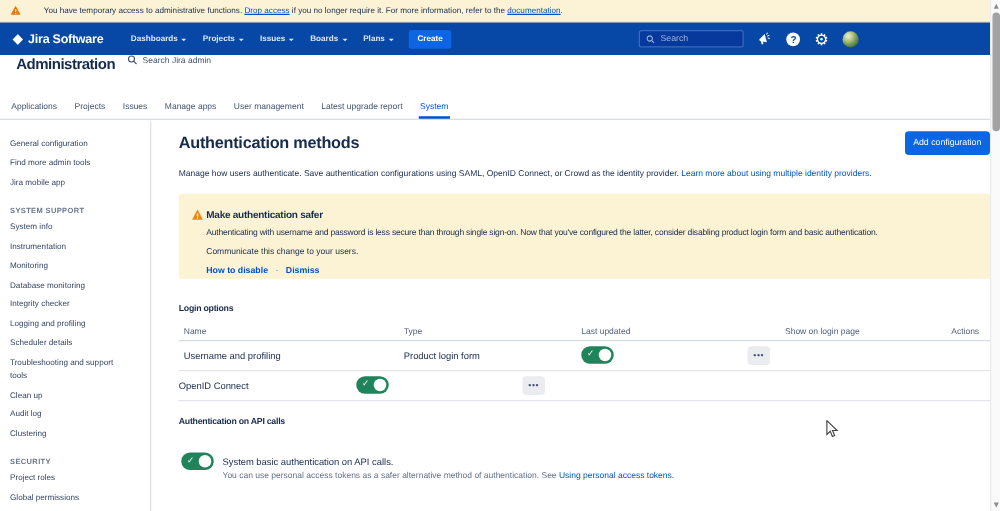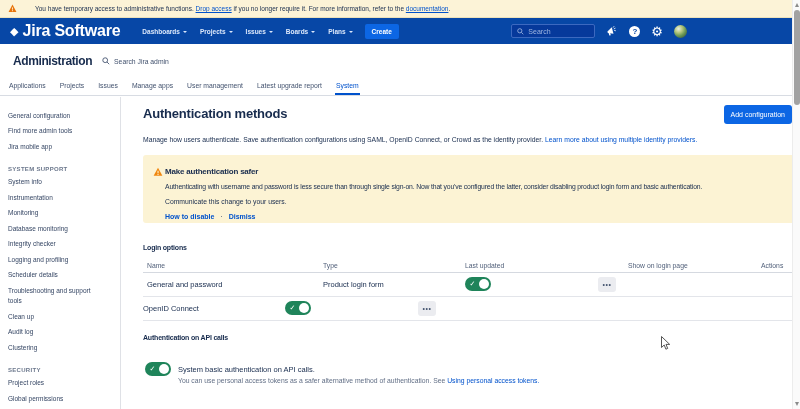--- a/index.html
+++ b/index.html
@@ -9,34 +9,34 @@
 
 
 .banner{position:absolute;left:0;top:0;width:792px;height:18px;background:#fcf3d7;border-bottom:1px solid #ece1ba;display:flex;align-items:center;padding-left:8px;font-size:6.5px;color:#172b4d}
 .banner .txt{margin-left:18px}
 .banner a{text-decoration:underline}
 
 
 .navbar{position:absolute;left:0;top:18px;width:792px;height:26px;background:#0747a6;display:flex;align-items:center;color:#deebff}
 .brand{display:flex;align-items:center;margin-left:10px}
 .brand .logo{color:#fff;font-size:11px;line-height:11px;margin-right:4px}
-.brand .name{color:#fff;font-size:16px;font-weight:bold;letter-spacing:-0.2px}
+.brand .name{color:#fff;font-size:10px;font-weight:bold;letter-spacing:-0.2px}
 .nav-items{display:flex;align-items:center;margin-left:22px;gap:13px;font-size:6.5px;font-weight:bold;color:#dce8fb}
 .nav-item{display:flex;align-items:center;gap:3px}
 .chev{width:0;height:0;border-left:2px solid transparent;border-right:2px solid transparent;border-top:2.5px solid #dce8fb;margin-top:1px}
 .create-btn{margin-left:12px;background:#0c66e4;color:#fff;font-size:6.5px;font-weight:bold;border:none;border-radius:2px;padding:4px 7px;font-family:inherit}
 .nav-right{position:absolute;right:105px;top:0;height:26px;display:flex;align-items:center;gap:11px}
 .nav-search{width:84px;height:14px;background:#06399b;border:1px solid #3c69c0;border-radius:2px;display:flex;align-items:center;padding-left:5px;gap:4px;color:#9fb6e0;font-size:7px}
 .icon-white{color:#fff;display:flex;align-items:center}
 .qmark{width:11px;height:11px;border-radius:50%;background:#fff;color:#0747a6;font-size:8px;font-weight:bold;display:flex;align-items:center;justify-content:center}
 .gear{font-size:13px;line-height:13px;color:#fff}
 .avatar{width:13px;height:13px;border-radius:50%;background:radial-gradient(circle at 35% 30%, #e9efe3 0%, #b6c77f 30%, #6d9a56 55%, #3a5d40 85%)}
 
 
-.admin-header{position:absolute;left:0;top:44px;width:792px;height:34px;display:flex;align-items:center}
+.admin-header{position:absolute;left:0;top:44px;width:792px;height:34px;display:flex;align-items:flex-start}
 .admin-title{font-size:12px;font-weight:bold;letter-spacing:-0.4px;margin-left:13px;color:#172b4d}
 .admin-search{display:flex;align-items:center;gap:4px;margin-left:10px;color:#42526e;font-size:6.8px}
 
 
 .tabs{position:absolute;left:0;top:78px;width:792px;height:18px;display:flex;gap:12px;padding-left:8px;border-bottom:1px solid #d8dce3;font-size:6.8px;color:#42526e}
 .tab{display:flex;align-items:center;height:17px;border-bottom:2px solid transparent;padding:0 1px}
 .tab.active{color:#0052cc;border-bottom-color:#0052cc}
 
 
 .content{position:absolute;left:0;top:97px;width:792px;height:312px;display:flex}
@@ -216,21 +216,21 @@
     <h3 class="sect-h login">Login options</h3>
     <div class="tbl">
       <div class="trow thead">
         <span class="c1">Name</span>
         <span class="c2">Type</span>
         <span class="c3">Last updated</span>
         <span class="c4">Show on login page</span>
         <span class="c5">Actions</span>
       </div>
       <div class="trow tdata">
-        <span class="c1">General and password</span>
+        <span class="c1">Username and profiling</span>
         <span class="c2">Product login form</span>
         <span class="c4"><span class="toggle"><span class="check">✓</span><span class="knob"></span></span></span>
         <span class="c5">
             <button class="dots-btn">•••</button>
           </span>
       </div>
       <div class="trow tdata">
         <span class="c2">OpenID Connect</span>
         <span class="c4"><span class="toggle"><span class="check">✓</span><span class="knob"></span></span></span>
         <span class="c5">

